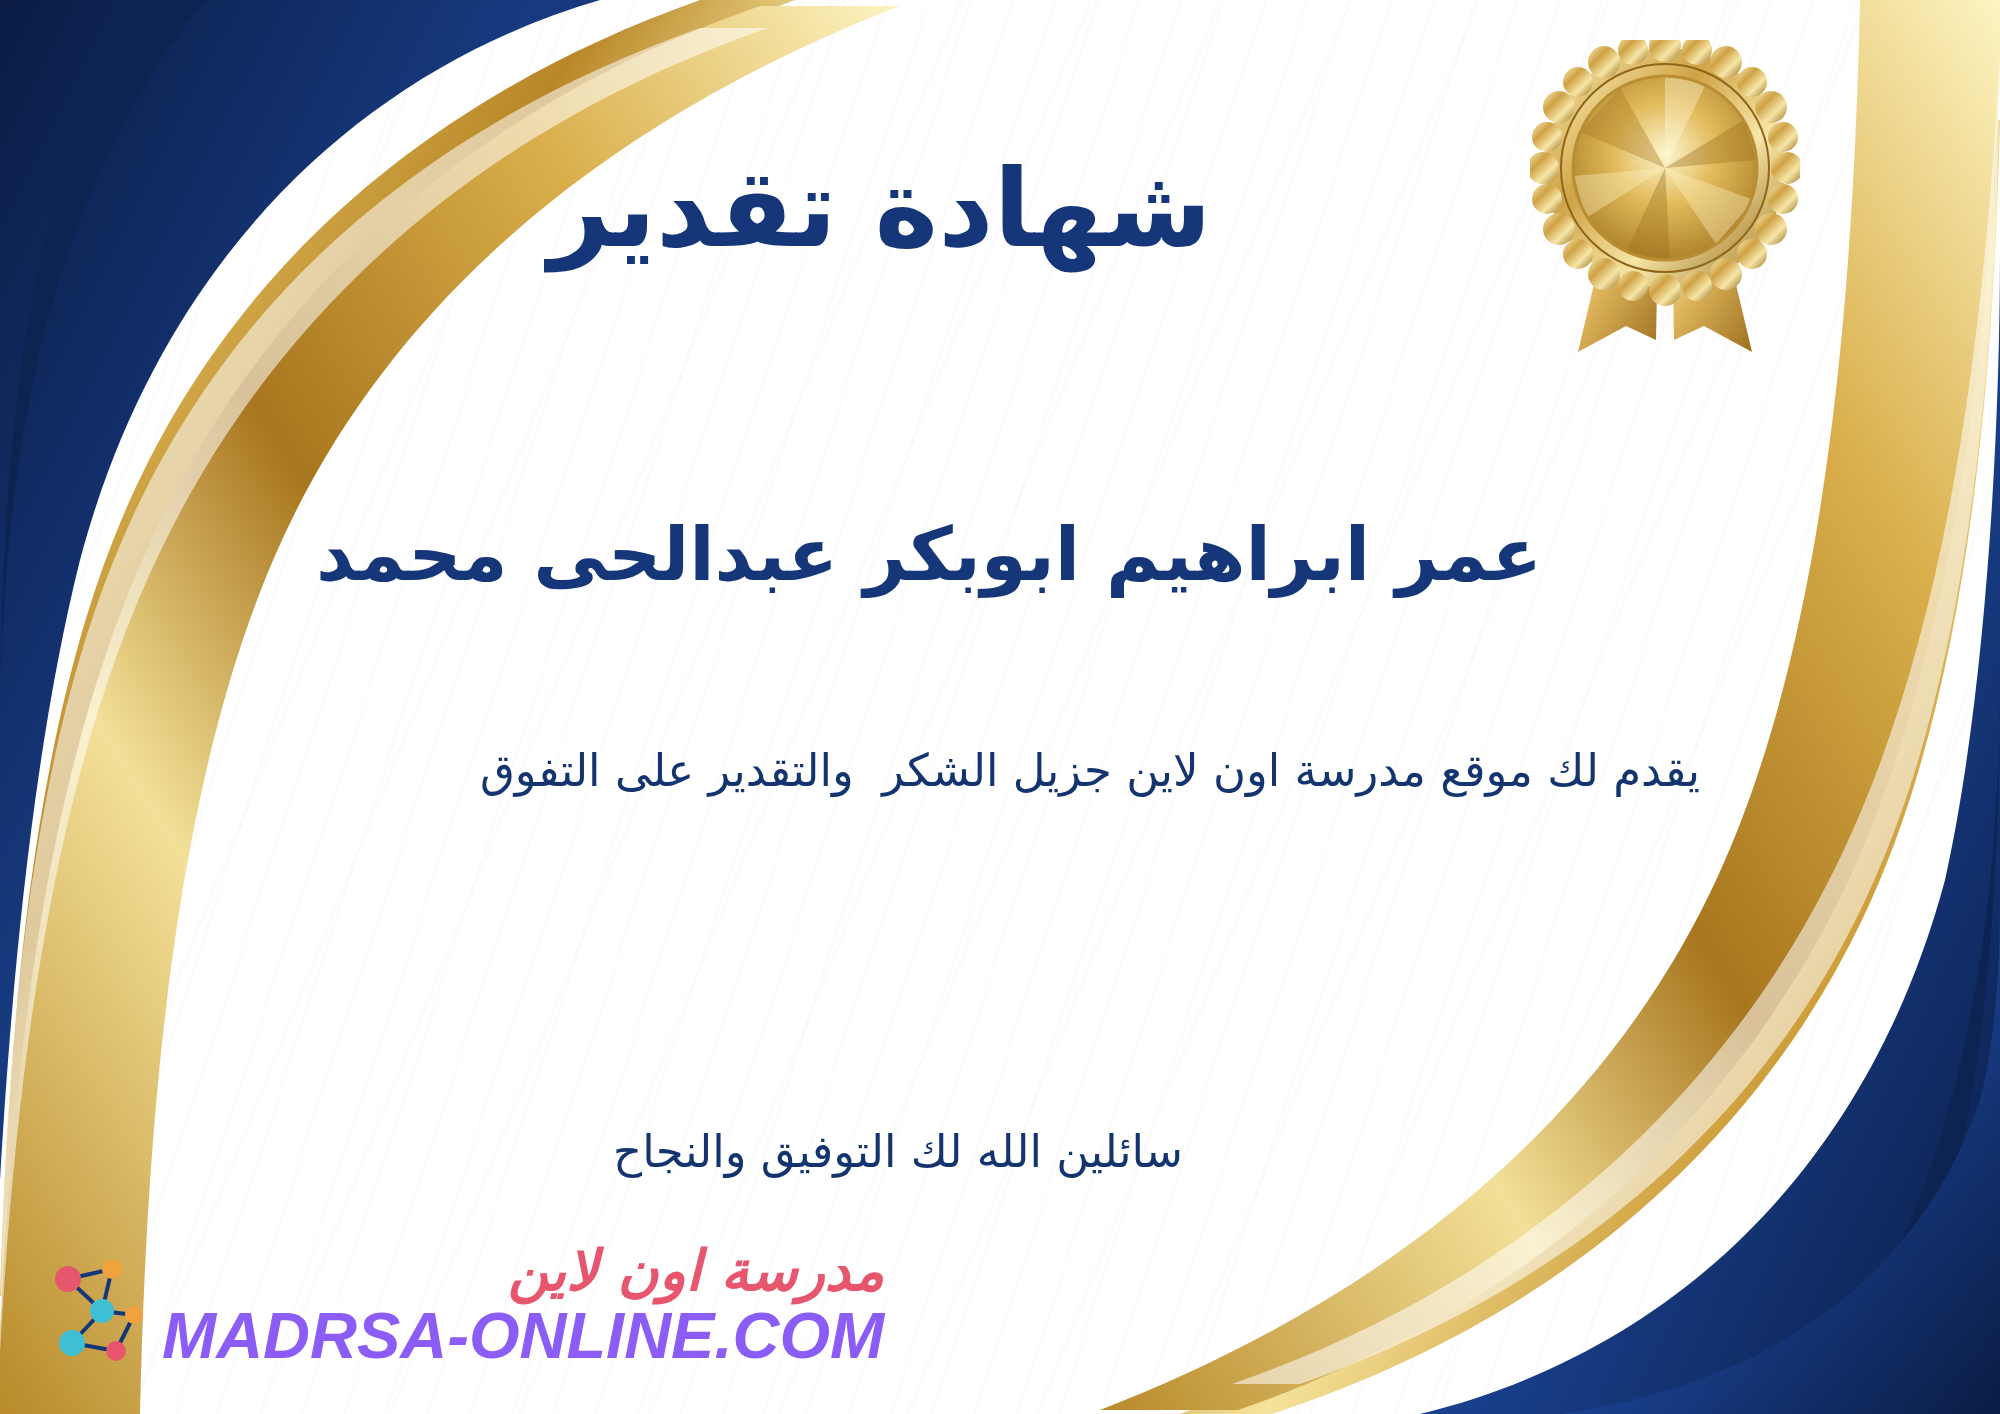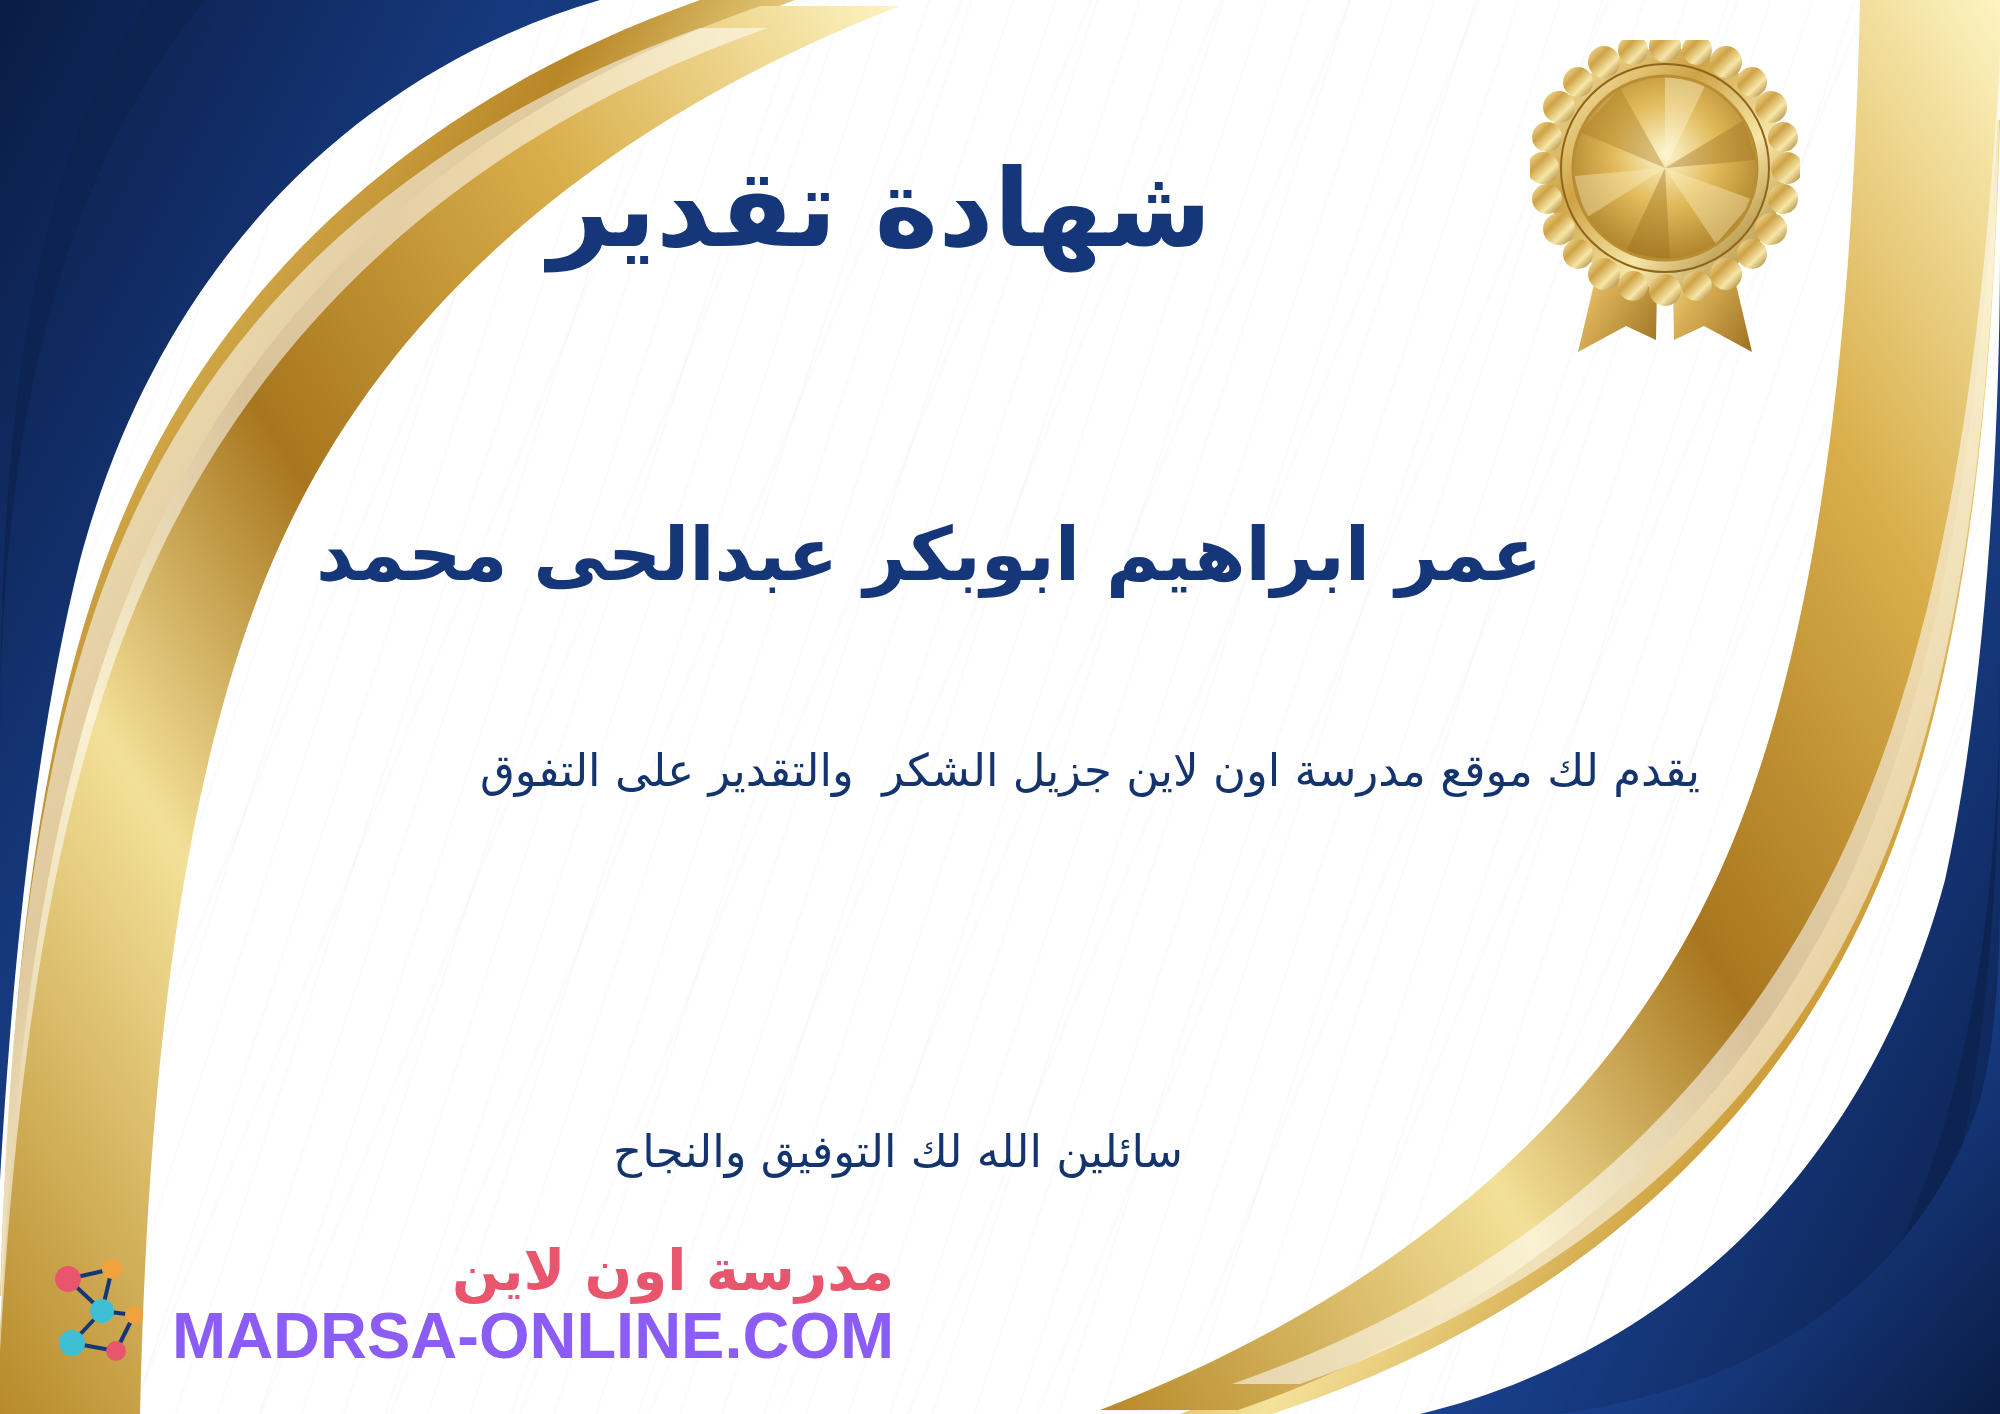--- a/index.html
+++ b/index.html
@@ -137,21 +137,22 @@
     left: 38px;
     bottom: 40px;
     display: flex;
     flex-direction: column;
     align-items: flex-start;
     direction: rtl;
   }
   .logo-row {
     display: flex;
     align-items: center;
-    gap: 26px;
+    gap: 16px;
+    font-style: italic;
   }
   .logo-ar {
     font-size: 56px;
     font-weight: bold;
     color: #e8566e;
     line-height: 1;
     letter-spacing: -1px;
   }
   .logo-url {
     font-size: 65px;

